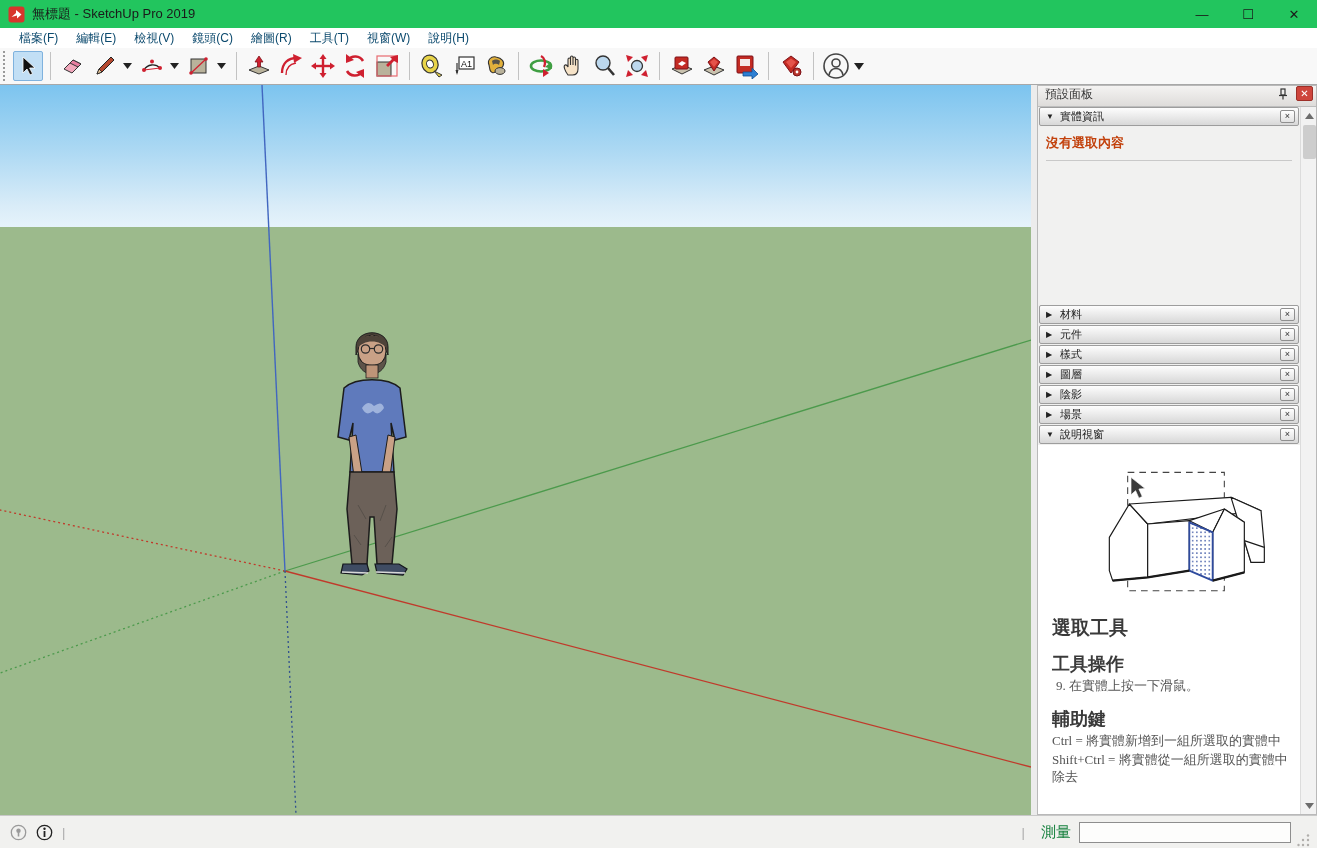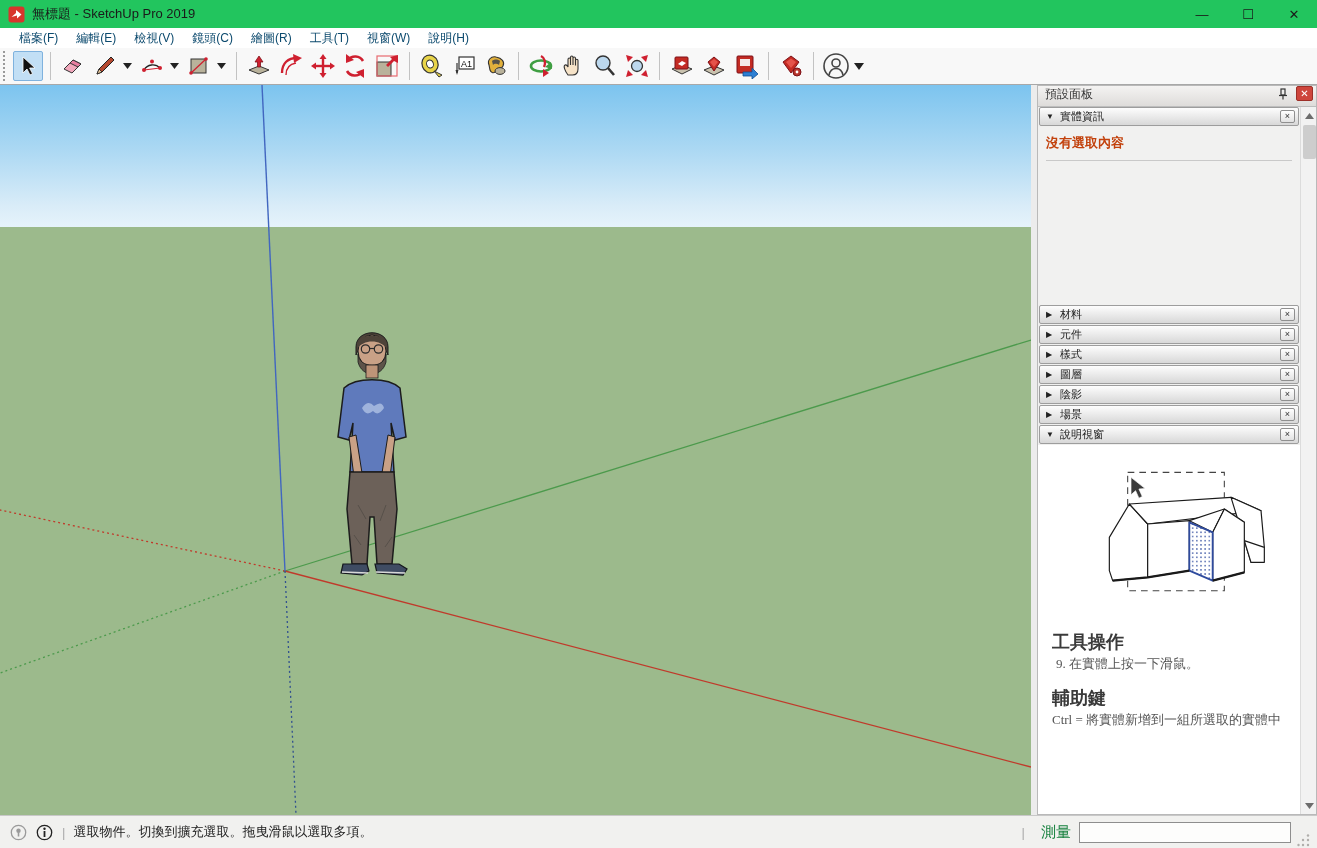--- a/index.html
+++ b/index.html
@@ -431,24 +431,26 @@
                 <path d="M214,92 L222,118 L238,118 L238,100 Z"></path>
                 <path d="M148,68 L190,54 L214,70 L176,82 Z"></path>
                 <path d="M176,82 L190,54 L214,70 L214,130 L176,140 Z"></path>
                 <path d="M176,82 L190,54" stroke-width="1"></path>
               </g>
               <path d="M148,70 L176,82 L176,140 L148,128 Z" fill="url(#bluedots)" stroke="#2f4b9e" stroke-width="2.2" stroke-linejoin="round"></path>
               <path d="M56,140 L98,136 L148,128 M176,140 L214,130" fill="none" stroke="#1a1a1a" stroke-width="2.6"></path>
               <path d="M78,16 L78,37 L83.5,32 L87.5,41 L91.5,39 L87.5,30 L95,29.5 Z" fill="#3a3a3a" stroke="#fff" stroke-width="0.8"></path>
             </svg>
             <div class="instr-text">
+              <h1>選取工具</h1>
               <h2>工具操作</h2>
               <p class="num">9. 在實體上按一下滑鼠。</p>
               <h2>輔助鍵</h2>
               <p>Ctrl = 將實體新增到一組所選取的實體中</p>
+              <p>Shift+Ctrl = 將實體從一組所選取的實體中除去</p>
             </div>
           </div>
         </div>
 
         <div class="panel-scroll">
           <div class="ps-arrow">
             <svg width="9" height="6" viewBox="0 0 9 6">
                 <path d="M4.5,0 L9,6 L0,6 Z" fill="#6d6d6d"></path>
               </svg>
           </div>
@@ -473,21 +475,20 @@
       </svg>
     </div>
     <div class="sb-icon">
       <svg width="17" height="17" viewBox="0 0 17 17">
         <circle cx="8.5" cy="8.5" r="7.2" fill="none" stroke="#222" stroke-width="1.3"></circle>
         <circle cx="8.5" cy="4.8" r="1.2" fill="#222"></circle>
         <rect x="7.6" y="7" width="1.8" height="6" fill="#222"></rect>
       </svg>
     </div>
     <span class="sb-sep">|</span>
-    <span class="sb-msg">選取物件。切換到擴充選取。拖曳滑鼠以選取多項。</span>
     <span class="sb-spacer"></span>
     <span class="sb-sep">|</span>
     <span class="measure-label">測量</span>
     <input class="measure-input" type="text" value="" style="">
     <svg class="grip" viewBox="0 0 14 14">
       <g fill="#b0aeab">
         <circle cx="11" cy="11" r="1.2"></circle>
           <circle cx="11" cy="6" r="1.2"></circle>
           <circle cx="6" cy="11" r="1.2"></circle>
         <circle cx="11" cy="1.5" r="1.2"></circle>

